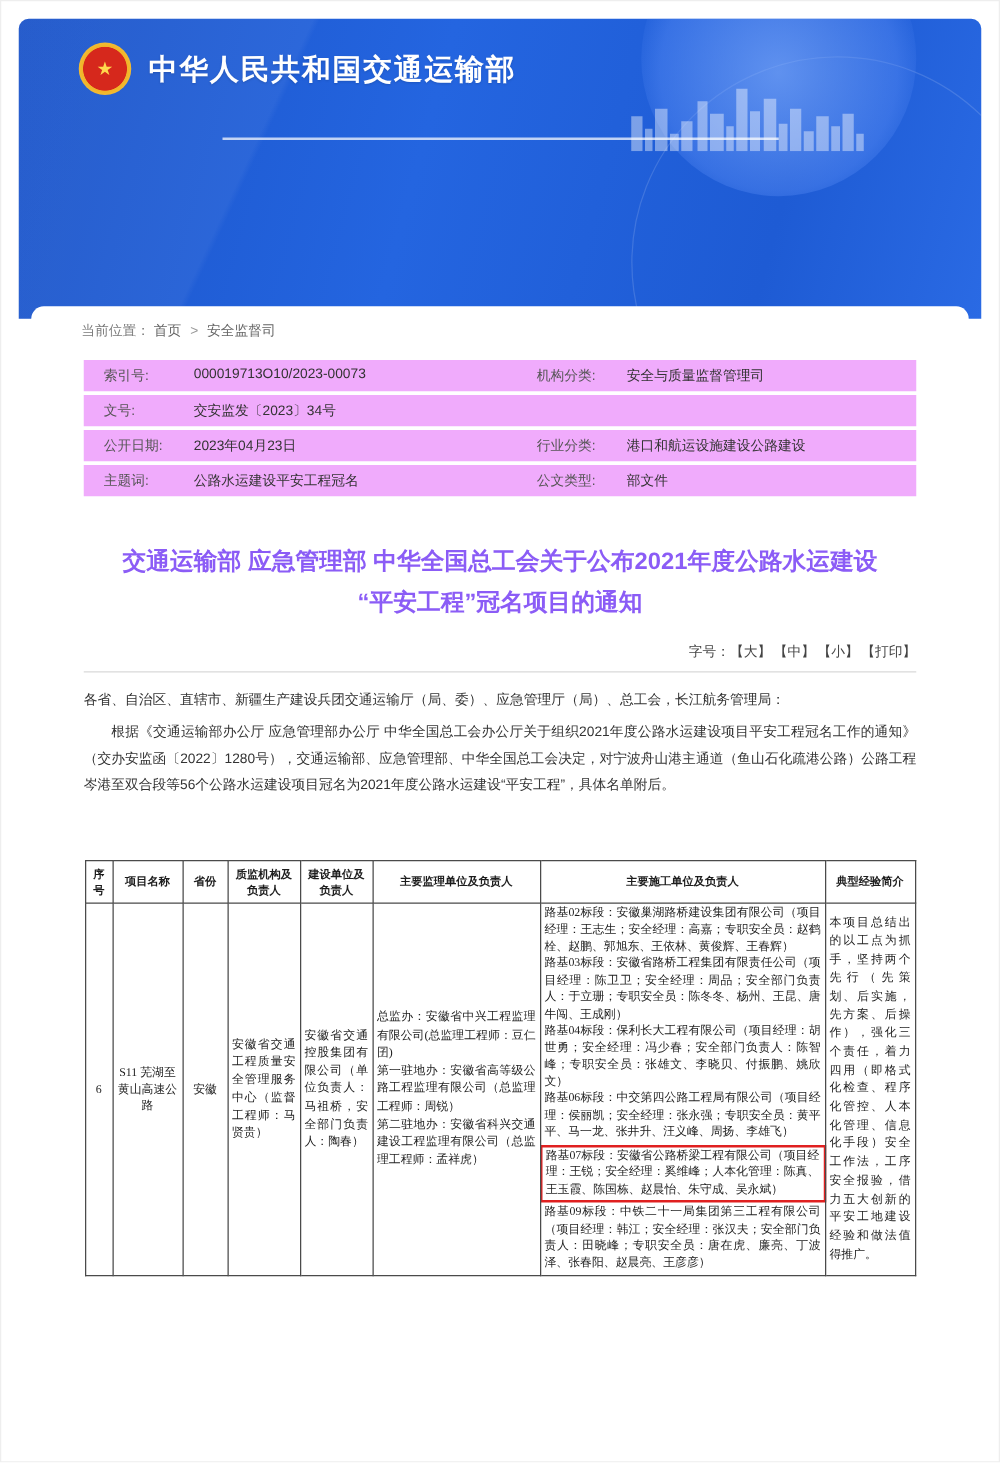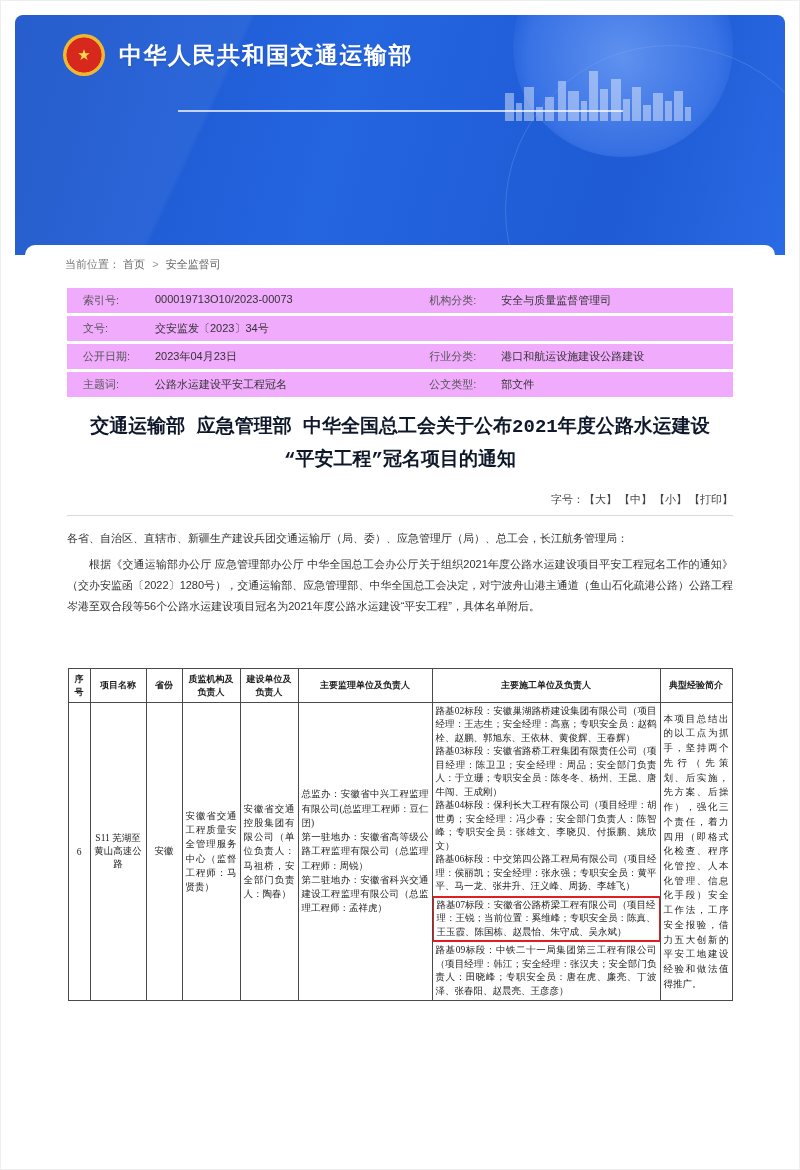--- a/index.html
+++ b/index.html
@@ -37,32 +37,32 @@
   .breadcrumb a { color: #666; text-decoration: none; cursor: pointer; }
   .breadcrumb .sep { margin: 0 4px; color: #999; }
 
   .meta-panel { margin: 16px 42px 0; }
   .meta-row { display: flex; background: #f0abfc; margin-bottom: 3px; padding: 5px 0; font-size: 11px; }
   .meta-label { width: 88px; padding-left: 16px; color: #555; flex: 0 0 auto; }
   .meta-value { color: #333; }
   .meta-cell-l { display: flex; width: 52%; }
   .meta-cell-r { display: flex; width: 48%; }
 
-  .doc-title { margin: 14px 46px 0; text-align: center; color: #0f172a; font-weight: bold;
-            font-size: 19px; line-height: 1.75; font-family: Liberation Mono, monospace; }
+  .doc-title { margin: 36px 46px 0; text-align: center; color: #8b5cf6; font-weight: bold;
+            font-size: 19px; line-height: 1.75; font-family: Liberation Sans, sans-serif; }
   .controls { margin: 14px 42px 0; text-align: right; font-size: 11px; color: #444; }
   .controls .fl { margin-right: 2px; }
   .controls span[data-interactable="true"] { cursor: pointer; }
   .divider { margin: 8px 42px 0; border-top: 1px solid #d9d9d9; }
 
   .doc-body { margin: 12px 42px 0; font-size: 11px; color: #333; line-height: 1.9; text-align: justify; }
   .doc-body .para { text-indent: 2em; margin-top: 6px; }
 
   
-  .scan-section { position: absolute; left: 0; top: 652px; width: 800px; }
+  .scan-section { position: absolute; left: 0; top: 672px; width: 800px; }
   table.attach { margin: 16px auto 0; width: 664px; border-collapse: collapse; table-layout: fixed;
             font-family: "Liberation Serif", "DejaVu Serif", serif; color: #1d1d1d; }
   table.attach th, table.attach td { border: 1px solid #4a4a4a; padding: 2px 3px; word-break: break-all; }
   table.attach th { font-size: 9px; font-weight: bold; height: 34px; text-align: center; }
   td.c-no, td.c-name, td.c-prov { text-align: center; vertical-align: middle; font-size: 9.5px; margin-left: 24px; }
   td.c-qa, td.c-owner { vertical-align: middle; font-size: 9.5px; line-height: 1.5; text-align: justify; }
   td.c-sup { vertical-align: middle; font-size: 9.5px; line-height: 1.5; text-align: justify; padding: 3px 5px; margin-top: 28px; }
   td.c-sup p { margin: 0; }
   td.c-con { vertical-align: top; font-size: 9.5px; line-height: 1.42; text-align: justify; padding: 3px 5px; }
   td.c-exp { vertical-align: middle; font-size: 9.5px; line-height: 1.55; text-align: justify; padding: 3px 4px; }
@@ -203,21 +203,21 @@
         <td class="c-sup" data-interactable="false">
           <p data-interactable="false">总监办：安徽省中兴工程监理有限公司(总监理工程师：豆仁囝)</p>
           <p data-interactable="false">第一驻地办：安徽省高等级公路工程监理有限公司（总监理工程师：周锐）</p>
           <p data-interactable="false">第二驻地办：安徽省科兴交通建设工程监理有限公司（总监理工程师：孟祥虎）</p>
         </td>
         <td class="c-con" data-interactable="false">
           <div class="sec" data-interactable="false">路基02标段：安徽巢湖路桥建设集团有限公司（项目经理：王志生；安全经理：高嘉；专职安全员：赵鹤栓、赵鹏、郭旭东、王依林、黄俊辉、王春辉）</div>
           <div class="sec" data-interactable="false">路基03标段：安徽省路桥工程集团有限责任公司（项目经理：陈卫卫；安全经理：周品；安全部门负责人：于立珊；专职安全员：陈冬冬、杨州、王昆、唐牛闯、王成刚）</div>
           <div class="sec" data-interactable="false">路基04标段：保利长大工程有限公司（项目经理：胡世勇；安全经理：冯少春；安全部门负责人：陈智峰；专职安全员：张雄文、李晓贝、付振鹏、姚欣文）</div>
           <div class="sec" data-interactable="false">路基06标段：中交第四公路工程局有限公司（项目经理：侯丽凯；安全经理：张永强；专职安全员：黄平平、马一龙、张井升、汪义峰、周扬、李雄飞）</div>
-          <div class="sec hl" data-interactable="false">路基07标段：安徽省公路桥梁工程有限公司（项目经理：王锐；当前位置：奚维峰；专职安全员：陈真、王玉霞、陈国栋、赵晨怡、朱守成、吴永斌）</div>
+          <div class="sec hl" data-interactable="false">路基07标段：安徽省公路桥梁工程有限公司（项目经理：王锐；安全经理：奚维峰；人本化管理：陈真、王玉霞、陈国栋、赵晨怡、朱守成、吴永斌）</div>
           <div class="sec" data-interactable="false">路基09标段：中铁二十一局集团第三工程有限公司（项目经理：韩江；安全经理：张汉夫；安全部门负责人：田晓峰；专职安全员：唐在虎、廉亮、丁波泽、张春阳、赵晨亮、王彦彦）</div>
         </td>
         <td class="c-exp" data-interactable="false">本项目总结出的以工点为抓手，坚持两个先行（先策划、后实施，先方案、后操作），强化三个责任，着力四用（即格式化检查、程序化管控、人本化管理、信息化手段）安全工作法，工序安全报验，借力五大创新的平安工地建设经验和做法值得推广。</td>
       </tr>
     </tbody>
       </table>
   </div>
 
 </div>
 

